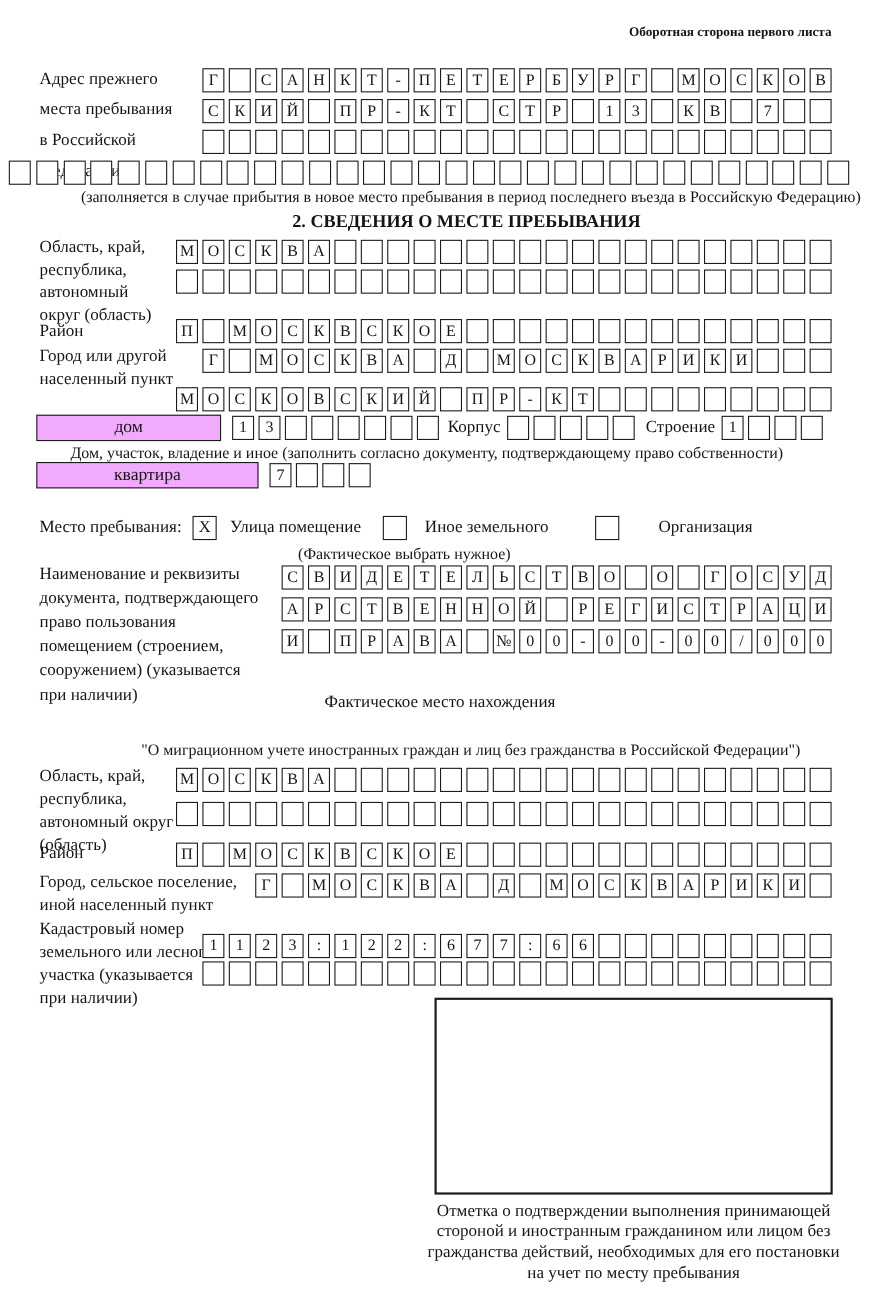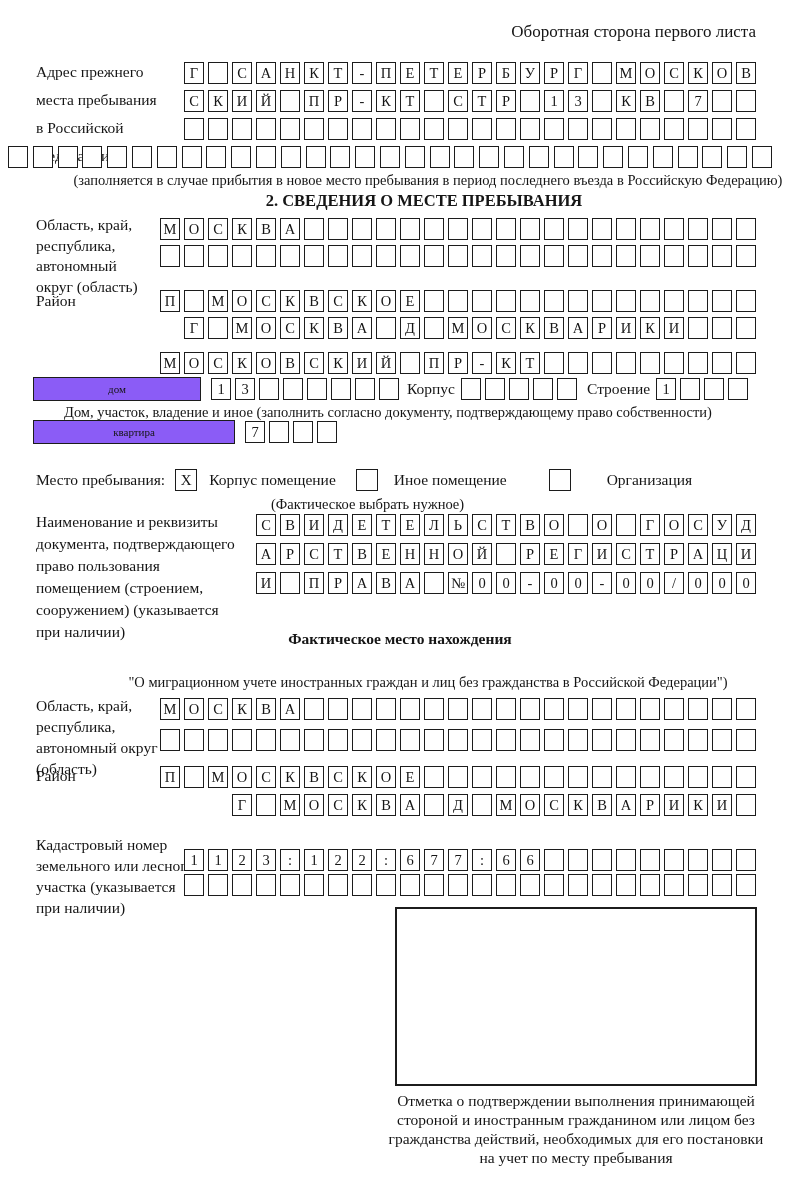--- a/index.html
+++ b/index.html
@@ -9,34 +9,34 @@
   .cellrow{position:absolute;display:flex;gap:4px;justify-content:flex-end;right:44px;}
   .cellrow-inline{display:flex;gap:4px;}
   .cell{box-sizing:border-box;flex:0 0 20px;width:20px;height:22px;border:1.6px solid #1c1c1c;
         display:flex;align-items:center;justify-content:center;font-size:14.5px;line-height:1;background:#fff;}
   .fullrow{left:8px;right:28px;justify-content:space-between;gap:0;}
   .label{font-size:15.5px;}
   .multiline{white-space:pre-line;}
   .note{font-size:14.5px;padding-left:28px;}
   .center{left:0;width:100%;text-align:center;}
   .sect-title{font-weight:bold;font-size:16.5px;}
-  .sub-title{font-weight:bold;font-size:15.5px;}
+  .sub-title{font-weight:normal;font-size:15.5px;}
   .widebox{box-sizing:border-box;height:24px;border:1.7px solid #1c1c1c;display:flex;
-           align-items:center;justify-content:center;font-size:11px;background:#8b5cf6;}
+           align-items:center;justify-content:center;font-size:16px;background:#f0abfc;}
   .checkbox{box-sizing:border-box;width:22px;height:22px;border:1.7px solid #1c1c1c;display:flex;
             align-items:center;justify-content:center;font-size:15px;background:#fff;flex:0 0 22px;}
   .inline-flex-row{position:absolute;display:flex;align-items:center;}
   .stamp-box{box-sizing:border-box;position:absolute;border:2px solid #1c1c1c;background:#fff;}
 </style>
 </head>
 <body>
 
 <div class="sheet">
 
-  <div class="abs label" style="top:22px;right:44px;font-size:17px;">Оборотная сторона первого листа</div>
+  <div class="abs label" style="top:22px;right:44px;font-size:12px;font-weight:bold;">Оборотная сторона первого листа</div>
 
   <div class="abs label multiline" style="left:36px;top:58px;width:160px;line-height:28px;">Адрес прежнего
 места пребывания
 в Российской
 Федерации</div>
   <div class="cellrow" style="top:62px;">
       <span class="cell">Г</span>
       <span class="cell"></span>
       <span class="cell">С</span>
       <span class="cell">А</span>
@@ -231,20 +231,22 @@
       <span class="cell"></span>
       <span class="cell"></span>
       <span class="cell"></span>
       <span class="cell"></span>
       <span class="cell"></span>
       <span class="cell"></span>
       <span class="cell"></span>
       <span class="cell"></span>
     </div>
 
+  <div class="abs label multiline" style="left:36px;top:313px;line-height:21px;">Город или другой
+населенный пункт</div>
   <div class="cellrow" style="top:317px;">
       <span class="cell">Г</span>
       <span class="cell"></span>
       <span class="cell">М</span>
       <span class="cell">О</span>
       <span class="cell">С</span>
       <span class="cell">К</span>
       <span class="cell">В</span>
       <span class="cell">А</span>
       <span class="cell"></span>
@@ -338,25 +340,25 @@
         <span class="cell"></span>
         <span class="cell"></span>
       </div>
   </div>
 
   <div class="inline-flex-row" style="left:36px;top:469px;">
     <div class="label">Место пребывания:</div>
     <div style="width:10px;"></div>
     <div class="checkbox">X</div>
     <div style="width:12px;"></div>
-    <div class="label">Корпус помещение</div>
+    <div class="label">Улица помещение</div>
     <div style="width:20px;"></div>
     <div class="checkbox"></div>
     <div style="width:16px;"></div>
-    <div class="label">Иное помещение</div>
+    <div class="label">Иное земельного</div>
     <div style="width:42px;"></div>
     <div class="checkbox"></div>
     <div style="width:36px;"></div>
     <div class="label">Организация</div>
   </div>
   <div class="abs note" style="left:243px;top:496px;">(Фактическое выбрать нужное)</div>
 
   <div class="abs label multiline" style="left:36px;top:511px;width:215px;line-height:22px;font-family:Liberation Serif, serif;">Наименование и реквизиты
 документа, подтверждающего
 право пользования
@@ -517,20 +519,22 @@
       <span class="cell"></span>
       <span class="cell"></span>
       <span class="cell"></span>
       <span class="cell"></span>
       <span class="cell"></span>
       <span class="cell"></span>
       <span class="cell"></span>
       <span class="cell"></span>
     </div>
 
+  <div class="abs label multiline" style="left:36px;top:791px;line-height:21px;">Город, сельское поселение,
+иной населенный пункт</div>
   <div class="cellrow" style="top:794px;">
       <span class="cell">Г</span>
       <span class="cell"></span>
       <span class="cell">М</span>
       <span class="cell">О</span>
       <span class="cell">С</span>
       <span class="cell">К</span>
       <span class="cell">В</span>
       <span class="cell">А</span>
       <span class="cell"></span>

